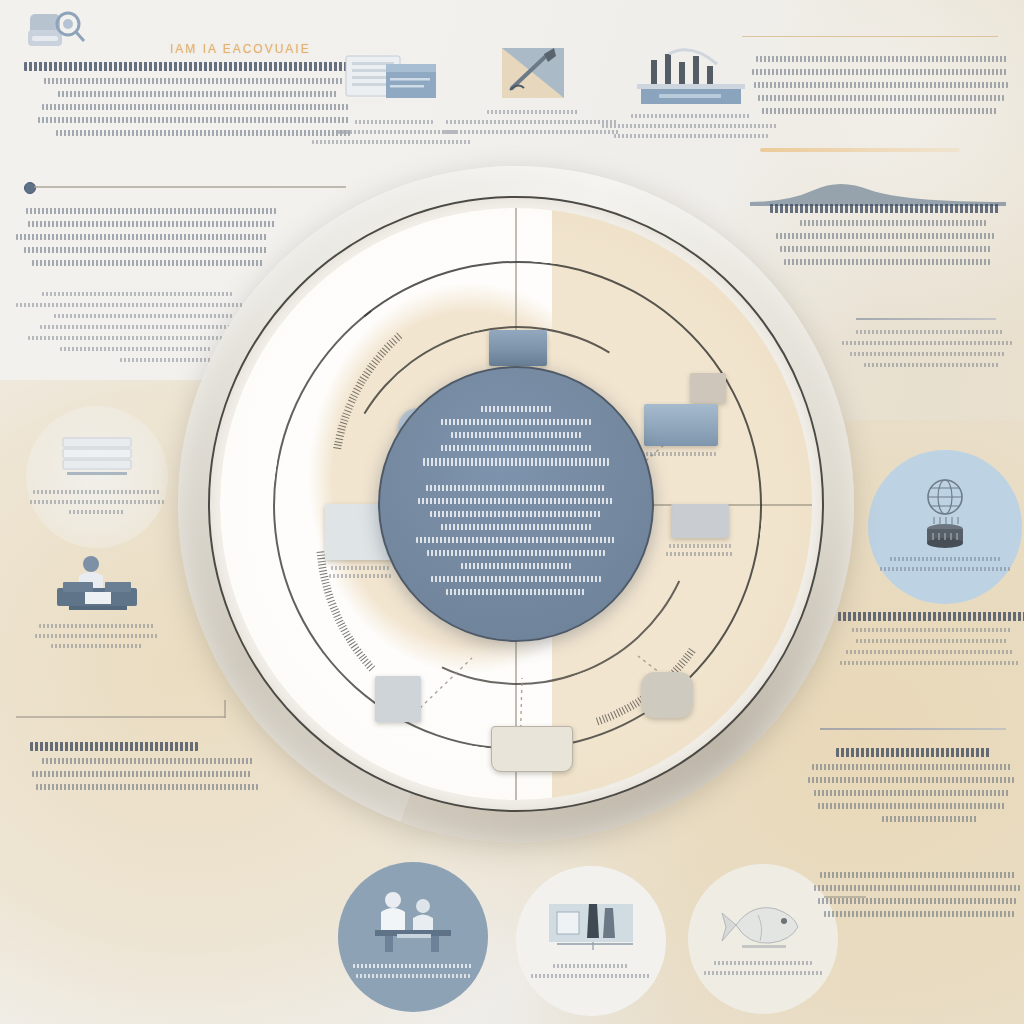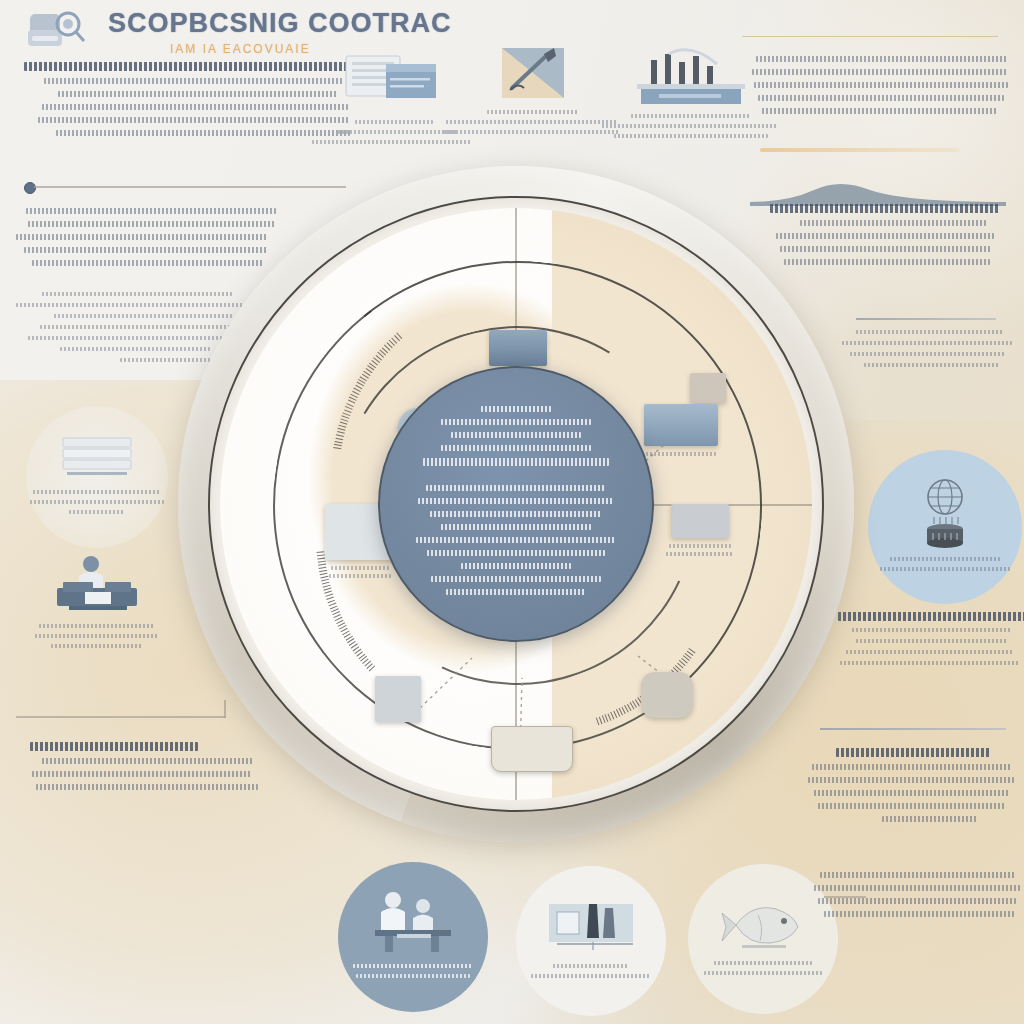--- a/index.html
+++ b/index.html
@@ -123,21 +123,20 @@
   <div id="logo">
     <svg width="72" height="48" viewBox="0 0 72 48">
       <rect x="4" y="6" width="30" height="22" rx="5" fill="#b8c3d0"></rect>
       <rect x="2" y="22" width="34" height="16" rx="4" fill="#c9d2dc"></rect>
       <rect x="6" y="28" width="26" height="5" rx="2" fill="#e7ebef"></rect>
       <circle cx="42" cy="16" r="11" fill="none" stroke="#8fa3ba" stroke-width="3"></circle>
       <circle cx="42" cy="16" r="5" fill="#b4c3d3"></circle>
       <line x1="50" y1="24" x2="58" y2="33" stroke="#8fa3ba" stroke-width="3"></line>
     </svg>
   </div>
-  <div id="title">SCOPBCSNIG COOTRAC</div>
   <div id="subtitle">IAM IA EACOVUAIE</div>
 
   <div class="txtblock" style="left:24px;top:62px;width:344px;">
     <div class="ln head" style="width:330px;margin-left:0;"></div>
     <div class="ln" style="width:300px;margin-left:20px;"></div>
     <div class="ln" style="width:280px;margin-left:34px;"></div>
     <div class="ln" style="width:306px;margin-left:18px;"></div>
     <div class="ln" style="width:312px;margin-left:14px;"></div>
     <div class="ln" style="width:294px;margin-left:32px;"></div>
   </div>

